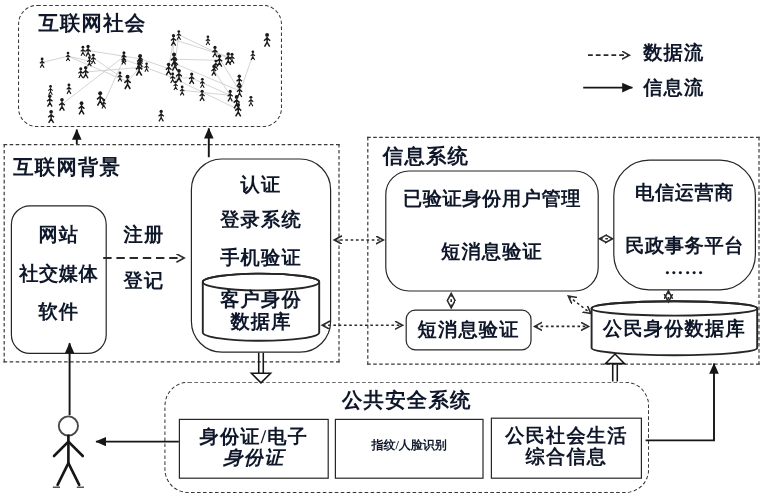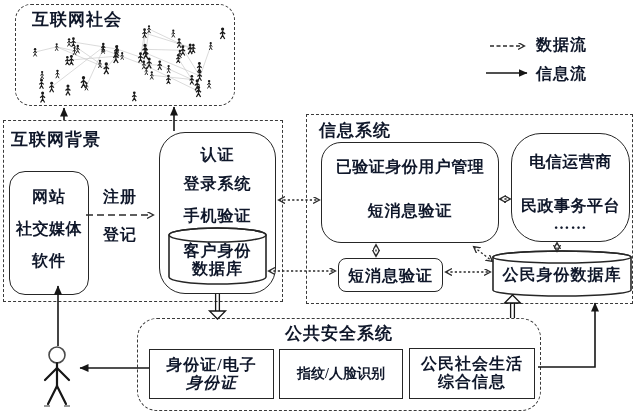--- a/index.html
+++ b/index.html
@@ -316,21 +316,21 @@
   <div class="abs dashedbox" style="left:137px;top:318px;width:404px;height:93px;border-radius:20px;">
     <div class="txt title ctr" style="top:6px;">公共安全系统</div>
   </div>
 
   <div class="abs solidbox" style="left:149px;top:349px;width:125px;height:50px;">
     <div class="txt ctr" style="top:7px;">身份证/电子</div>
     <div class="txt ctr" style="top:25px;font-style:italic;">身份证</div>
   </div>
 
   <div class="abs solidbox" style="left:279px;top:349px;width:124px;height:50px;">
-    <div class="txt ctr" style="top:17px;font-size:14px;letter-spacing:0;">指纹/人脸识别</div>
+    <div class="txt ctr" style="top:17px;font-size:10px;letter-spacing:0;">指纹/人脸识别</div>
   </div>
 
   <div class="abs solidbox" style="left:409px;top:348px;width:126px;height:51px;">
     <div class="txt ctr" style="top:7px;">公民社会生活</div>
     <div class="txt ctr" style="top:25px;">综合信息</div>
   </div>
 
   <svg class="overlay" width="641" height="413" viewBox="0 0 641 413">
     <defs>
       <marker id="mS" markerUnits="userSpaceOnUse" markerWidth="10" markerHeight="9" refX="8.5" refY="4" orient="auto">

